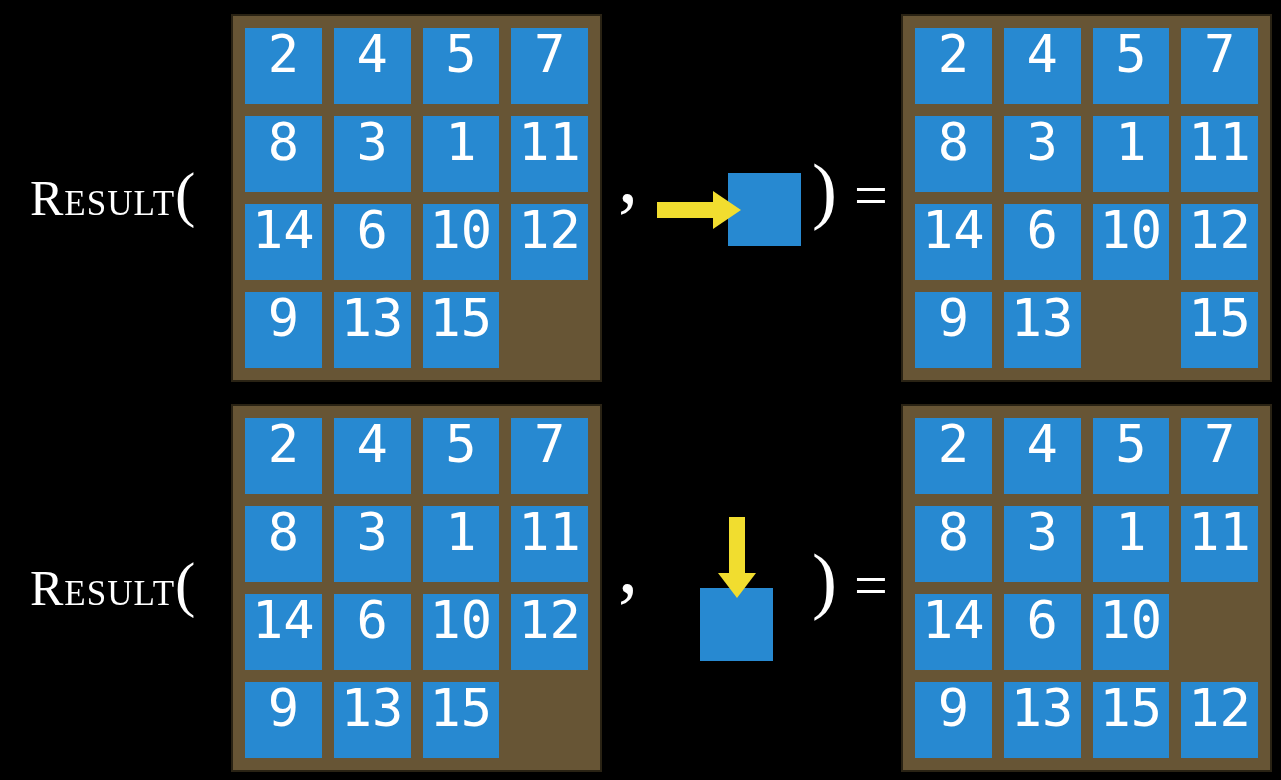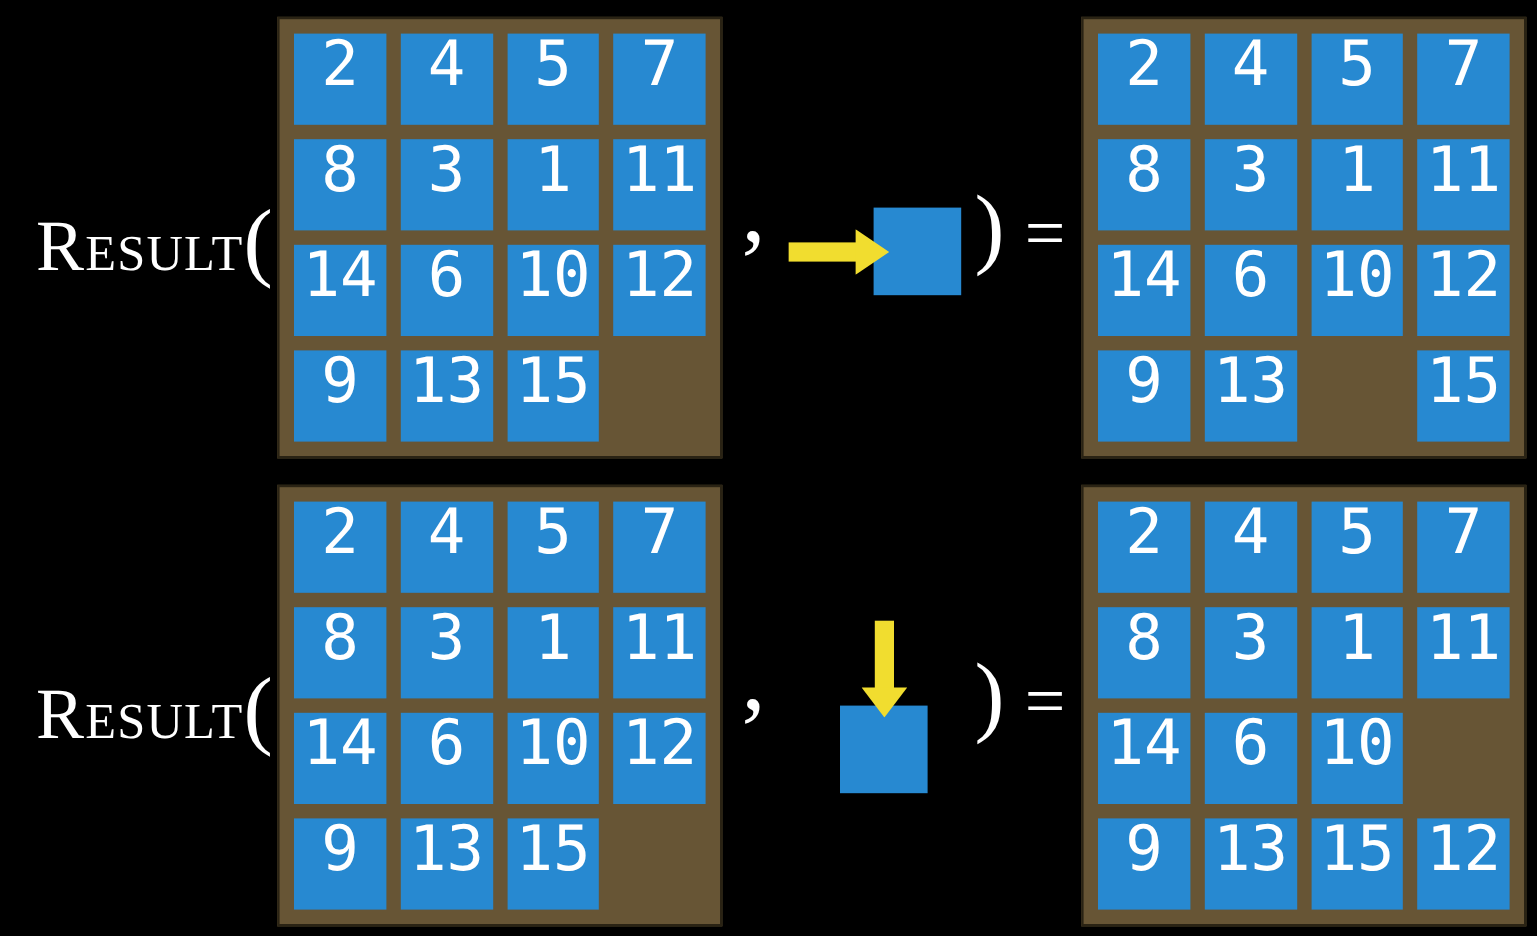--- a/index.html
+++ b/index.html
@@ -5,21 +5,21 @@
   html,body{margin:0;padding:0;background:#000;}
   body{
     width:1281px;height:780px;position:relative;overflow:hidden;
     font-family:"Liberation Serif", serif;
   }
   .stage{position:absolute;inset:0;background:var(--background,#000);}
 
   
   .expr{
     position:absolute;color:var(--text-white,#fff);
-    font-size:60px;line-height:1;white-space:nowrap;
+    font-size:50px;line-height:1;white-space:nowrap;
   }
   .fn-name{font-variant:small-caps;letter-spacing:1px;}
   .paren{font-size:1.22em;font-weight:400;}
   .comma{
     position:absolute;color:var(--text-white,#fff);
     font-size:80px;line-height:1;
   }
   .closing{
     position:absolute;color:var(--text-white,#fff);
     font-size:60px;line-height:1;white-space:nowrap;

